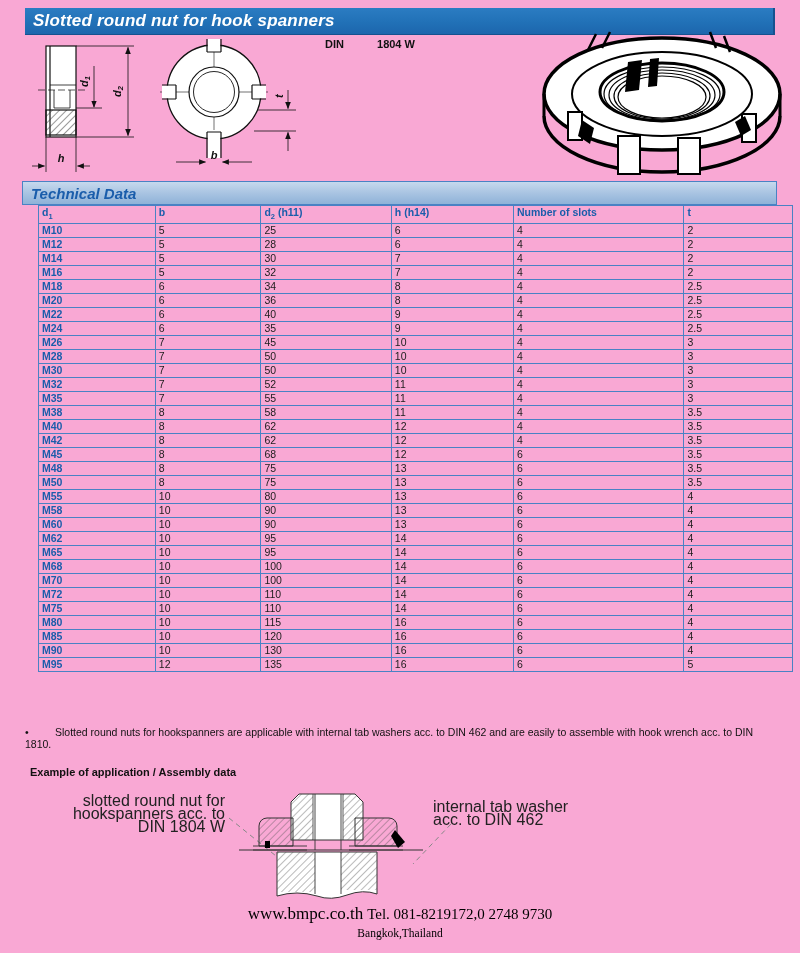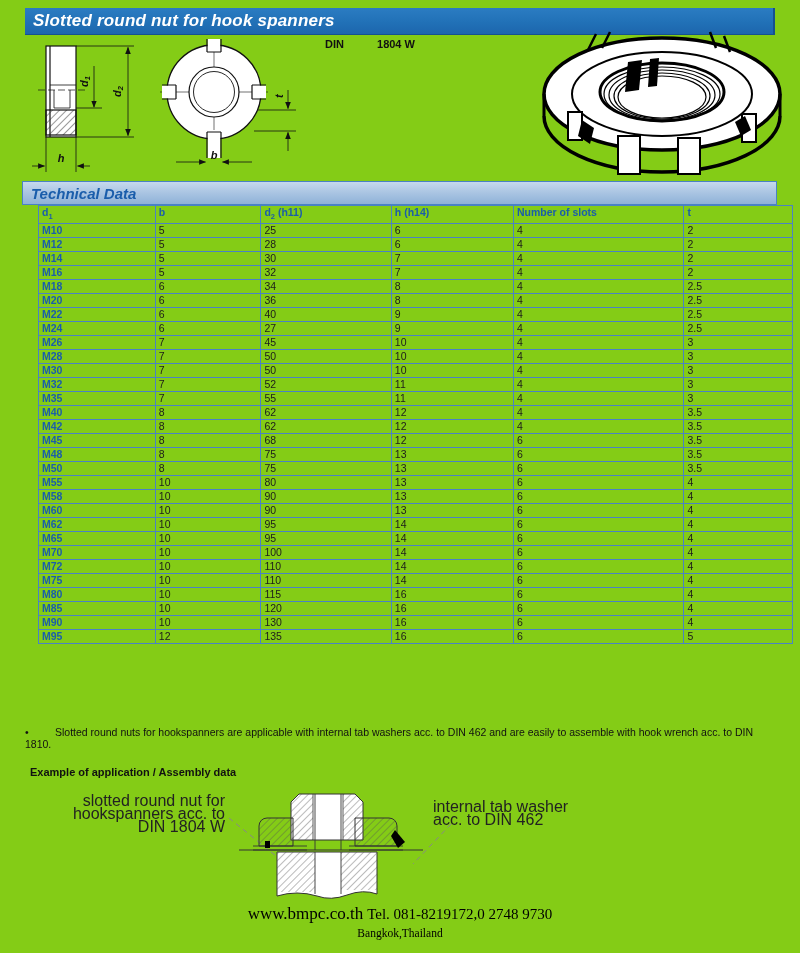--- a/index.html
+++ b/index.html
@@ -1,17 +1,17 @@
 <!DOCTYPE html>
 <html><head>
 <meta charset="utf-8">
 <style>
   * { margin:0; padding:0; box-sizing:border-box; }
   body { background:#fff; font-family:"Liberation Sans", sans-serif; }
-  .page { position:relative; width:800px; height:953px; background:#84cc16; overflow:hidden; }
+  .page { position:relative; width:800px; height:953px; background:#f9a8d4; overflow:hidden; }
 
   .title-bar { position:absolute; left:25px; top:8px; width:750px; height:27px;
     background:linear-gradient(180deg,#2b7cc2 0%,#2171b7 55%,#1d66ad 100%);
     border-right:2px solid #16518f; border-bottom:1px solid #16518f;
     display:flex; align-items:center; }
   .title-bar span { color:#fff; font-size:17px; font-weight:bold; font-style:italic; padding-left:8px; letter-spacing:.2px; }
 
   .din-line { position:absolute; left:325px; top:38px; font-size:11px; font-weight:bold; color:#111; }
   .din-line .din-val { margin-left:30px; }
 
@@ -244,21 +244,21 @@
           <td class="c1">M22</td>
           <td>6</td>
           <td>40</td>
           <td>9</td>
           <td>4</td>
           <td>2.5</td>
         </tr>
         <tr>
           <td class="c1">M24</td>
           <td>6</td>
-          <td>27</td>
+          <td>35</td>
           <td>9</td>
           <td>4</td>
           <td>2.5</td>
         </tr>
         <tr>
           <td class="c1">M26</td>
           <td>7</td>
           <td>45</td>
           <td>10</td>
           <td>4</td>
@@ -290,20 +290,28 @@
         </tr>
         <tr>
           <td class="c1">M35</td>
           <td>7</td>
           <td>55</td>
           <td>11</td>
           <td>4</td>
           <td>3</td>
         </tr>
         <tr>
+          <td class="c1">M38</td>
+          <td>8</td>
+          <td>58</td>
+          <td>11</td>
+          <td>4</td>
+          <td>3.5</td>
+        </tr>
+        <tr>
           <td class="c1">M40</td>
           <td>8</td>
           <td>62</td>
           <td>12</td>
           <td>4</td>
           <td>3.5</td>
         </tr>
         <tr>
           <td class="c1">M42</td>
           <td>8</td>
@@ -365,20 +373,28 @@
           <td>10</td>
           <td>95</td>
           <td>14</td>
           <td>6</td>
           <td>4</td>
         </tr>
         <tr>
           <td class="c1">M65</td>
           <td>10</td>
           <td>95</td>
+          <td>14</td>
+          <td>6</td>
+          <td>4</td>
+        </tr>
+        <tr>
+          <td class="c1">M68</td>
+          <td>10</td>
+          <td>100</td>
           <td>14</td>
           <td>6</td>
           <td>4</td>
         </tr>
         <tr>
           <td class="c1">M70</td>
           <td>10</td>
           <td>100</td>
           <td>14</td>
           <td>6</td>

